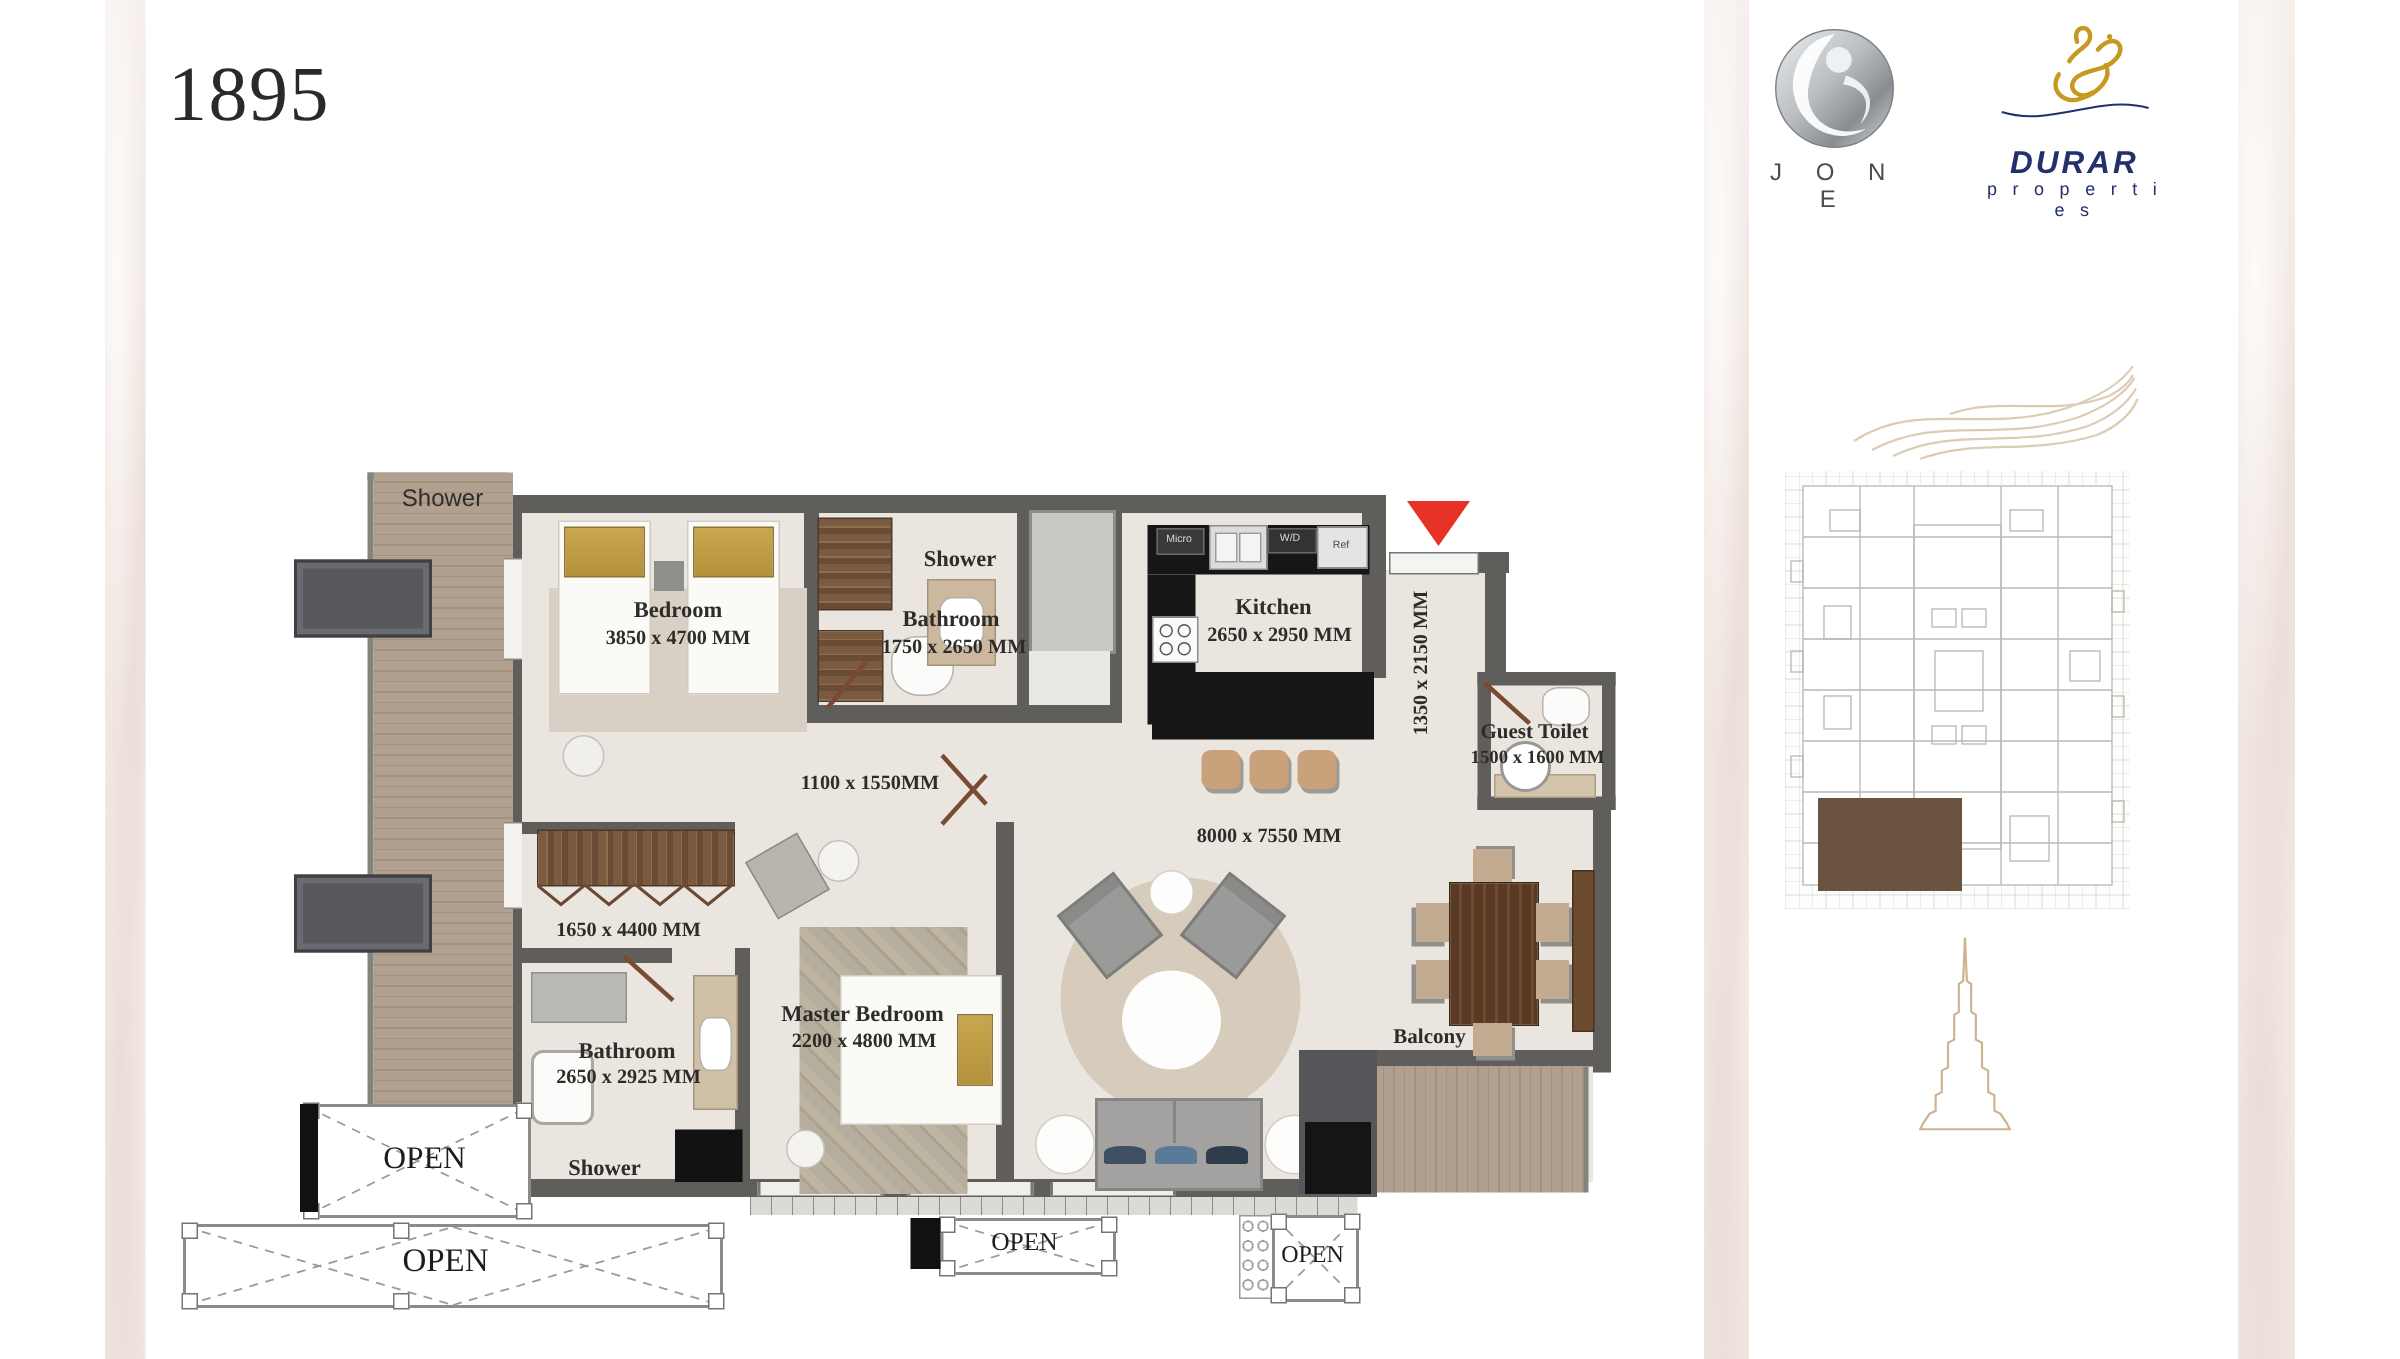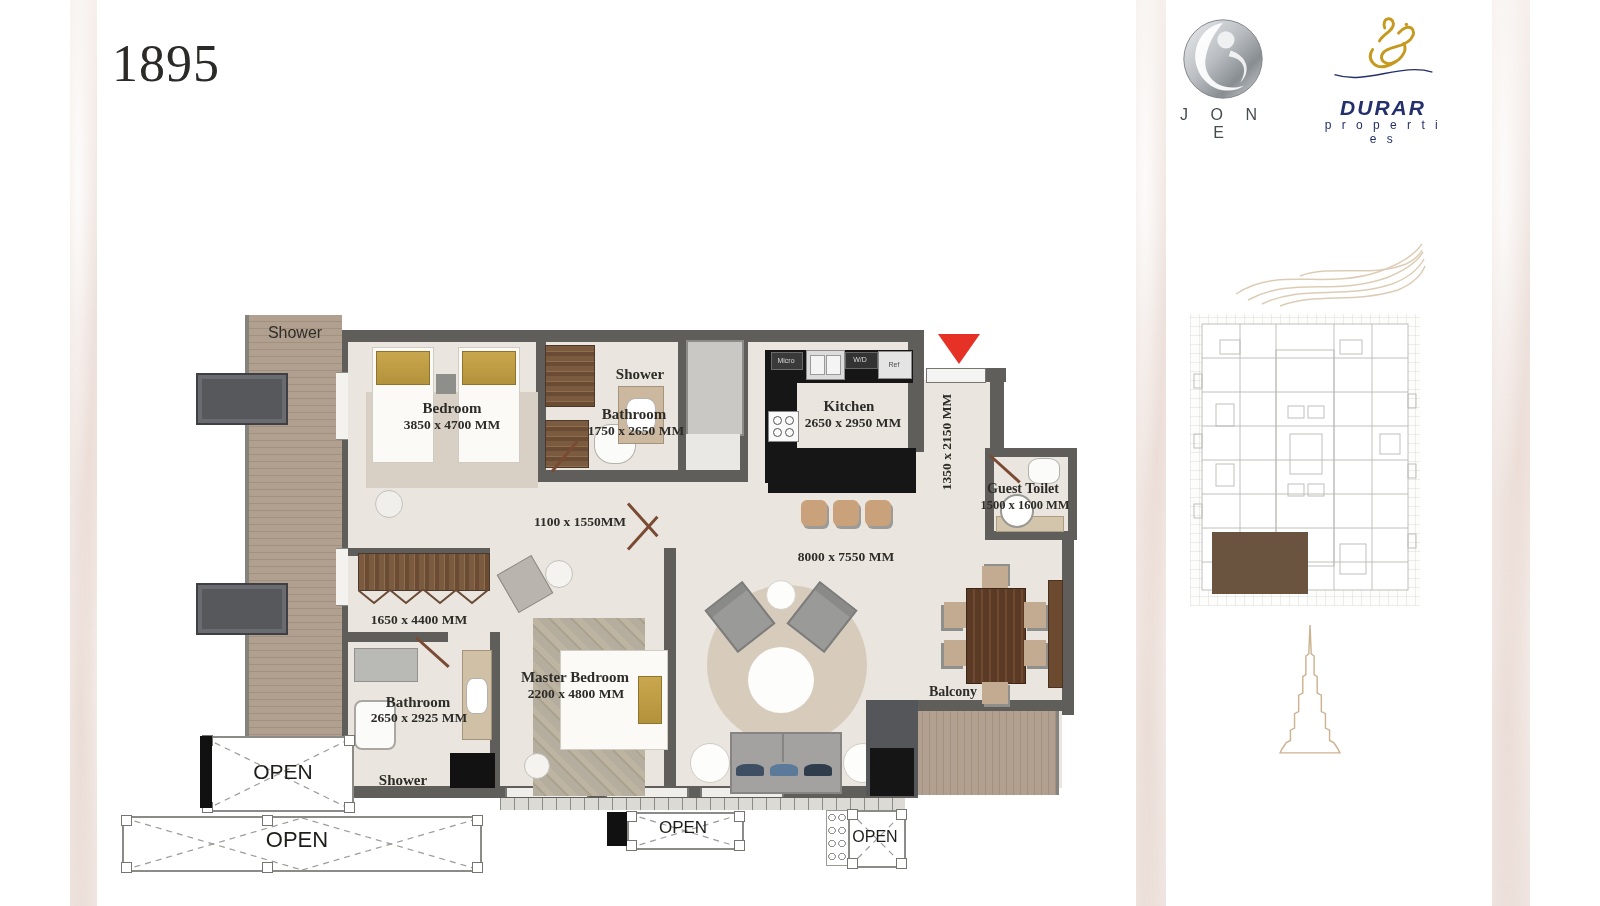--- a/index.html
+++ b/index.html
@@ -18,21 +18,21 @@
   .unit-no{font-size:52px;line-height:1;letter-spacing:1px;}
   .subtitle{font-size:29px;letter-spacing:.5px;}
   
   .w{position:absolute;background:var(--wall,#5f5e5a);z-index:2;}
   .thinw{position:absolute;background:#98968f;z-index:2;}
   .floor{position:absolute;background:var(--floor,#eae6df);z-index:0;}
   .lbl{position:absolute;transform:translate(-50%,-50%);font-family:"Liberation Serif",serif;
        font-weight:bold;color:#2e2c29;white-space:nowrap;text-align:center;z-index:6;}
   .name{font-size:15px;} .dims{font-size:13.5px;}
   .vlbl{transform:translate(-50%,-50%) rotate(-90deg);}
-  .open-lbl{font-family:Liberation Sans, sans-serif;font-weight:500;color:#1d1d1b;}
+  .open-lbl{font-family:Liberation Serif, serif;font-weight:500;color:#1d1d1b;}
   .openbox{position:absolute;background:#fff;border:2px solid #8b8b88;z-index:3;}
   .xsvg{position:absolute;inset:0;width:100%;height:100%;}
   .xsvg line{stroke:#9b9b98;stroke-width:1.2;stroke-dasharray:6 5;vector-effect:non-scaling-stroke;}
   .sq{position:absolute;width:9px;height:9px;background:#fff;border:1.5px solid #77756f;z-index:4;}
   .furn{position:absolute;z-index:3;}
   .dline{position:absolute;height:3px;background:#7a4a33;transform-origin:0 50%;z-index:5;}
   .wood-h{background:repeating-linear-gradient(180deg,#b1a08f 0 6px,#a2917c 6px 7px);}
   .wood-v{background:repeating-linear-gradient(90deg,#b1a08f 0 6px,#a2917c 6px 7px);}
   .blackc{background:var(--counter,#161616);}
   .tick{background:repeating-linear-gradient(90deg,#8b8b88 0 1px,transparent 1px 14px),#dcdad5;}

